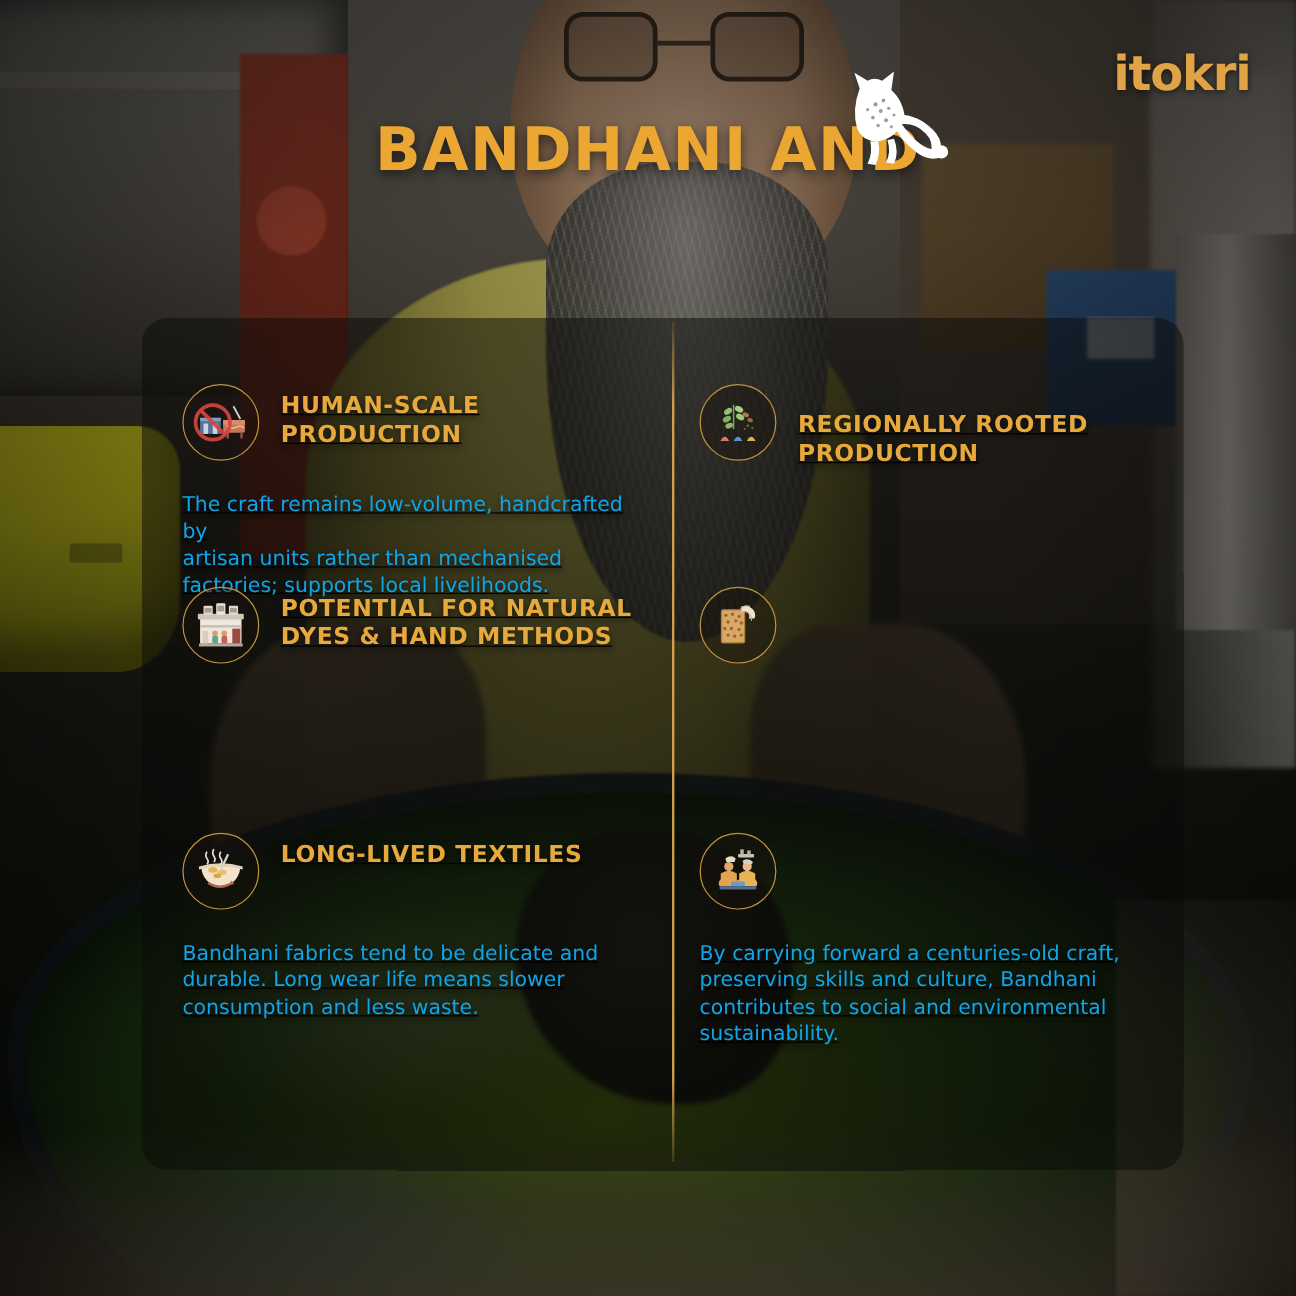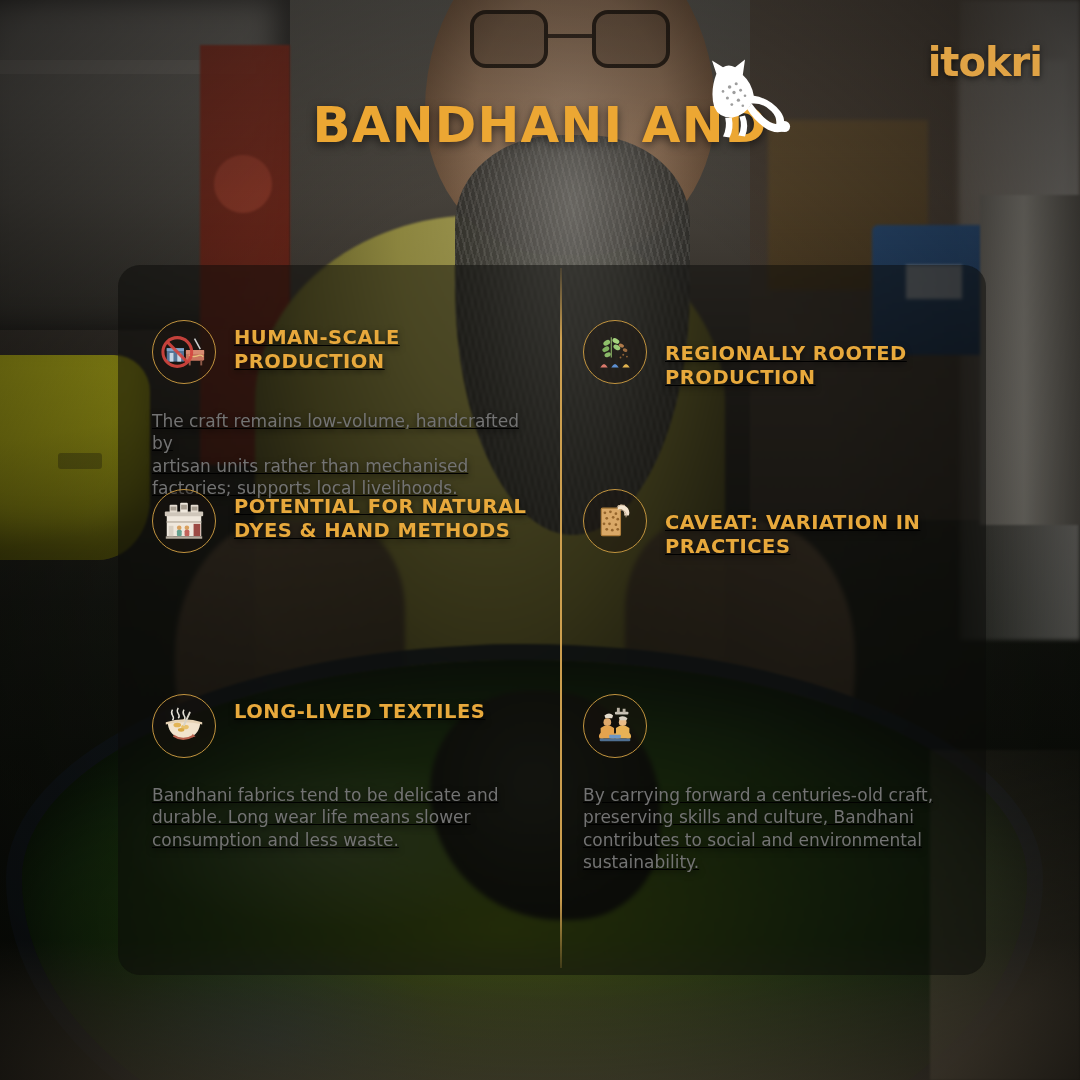--- a/index.html
+++ b/index.html
@@ -264,21 +264,21 @@
     line-height: 1.22;
     color: #e8a93c;
     text-shadow: 0 2px 6px rgba(0,0,0,.6);
     max-width: 310px;
   }
   .card-body {
     margin-top: 26px;
     font-family: "DejaVu Sans", sans-serif;
     font-size: 17px;
     line-height: 1.32;
-    color: #737373;
+    color: #0ea5e9;
     text-shadow: 0 2px 6px rgba(0,0,0,.75);
     max-width: 392px;
     white-space: pre-line;
   }
 
   
   .col-l { left: 152px; }
   .col-r { left: 583px; }
   .row-1 { top: 320px; }
   .row-2 { top: 489px; }
@@ -447,21 +447,20 @@
               <circle cx="15" cy="33" r="1.5"></circle>
                 <circle cx="21" cy="34" r="1.5"></circle>
                 <circle cx="27" cy="33" r="1.5"></circle>
             </g>
             <rect x="9" y="10" width="21" height="30" rx="1.5" fill="none" stroke="#b07f3d" stroke-width="1.2"></rect>
             <path d="M27 7 q6-2 10 2 q4 4 2 9 l-5 0 q1-4-2-6 q-3-2-5 0 z" fill="#f2e2cd"></path>
             <path d="M29 12 q4-1 6 2 q2 3 1 6" stroke="#cbb294" stroke-width="1" fill="none"></path>
             <path d="M26 9 q4-4 9-2" stroke="#cbb294" stroke-width="1" fill="none"></path>
           </svg>
         </div>
-        <div class="card-title">CAVEAT: VARIATION IN PRACTICES</div>
       </div>
     </div>
 
     <div class="card col-l row-3">
       <div class="card-head">
         <div class="icon-circle">
           <svg width="46" height="46" viewBox="0 0 48 48">
             <path d="M12 7 q-2 3 0 6 q2 3 0 5" stroke="#e4e0d6" stroke-width="1.5" fill="none"></path>
             <path d="M18 5 q-2 3 0 6 q2 3 0 5" stroke="#e4e0d6" stroke-width="1.5" fill="none"></path>
             <path d="M24 7 q-2 3 0 6 q2 3 0 5" stroke="#e4e0d6" stroke-width="1.5" fill="none"></path>

